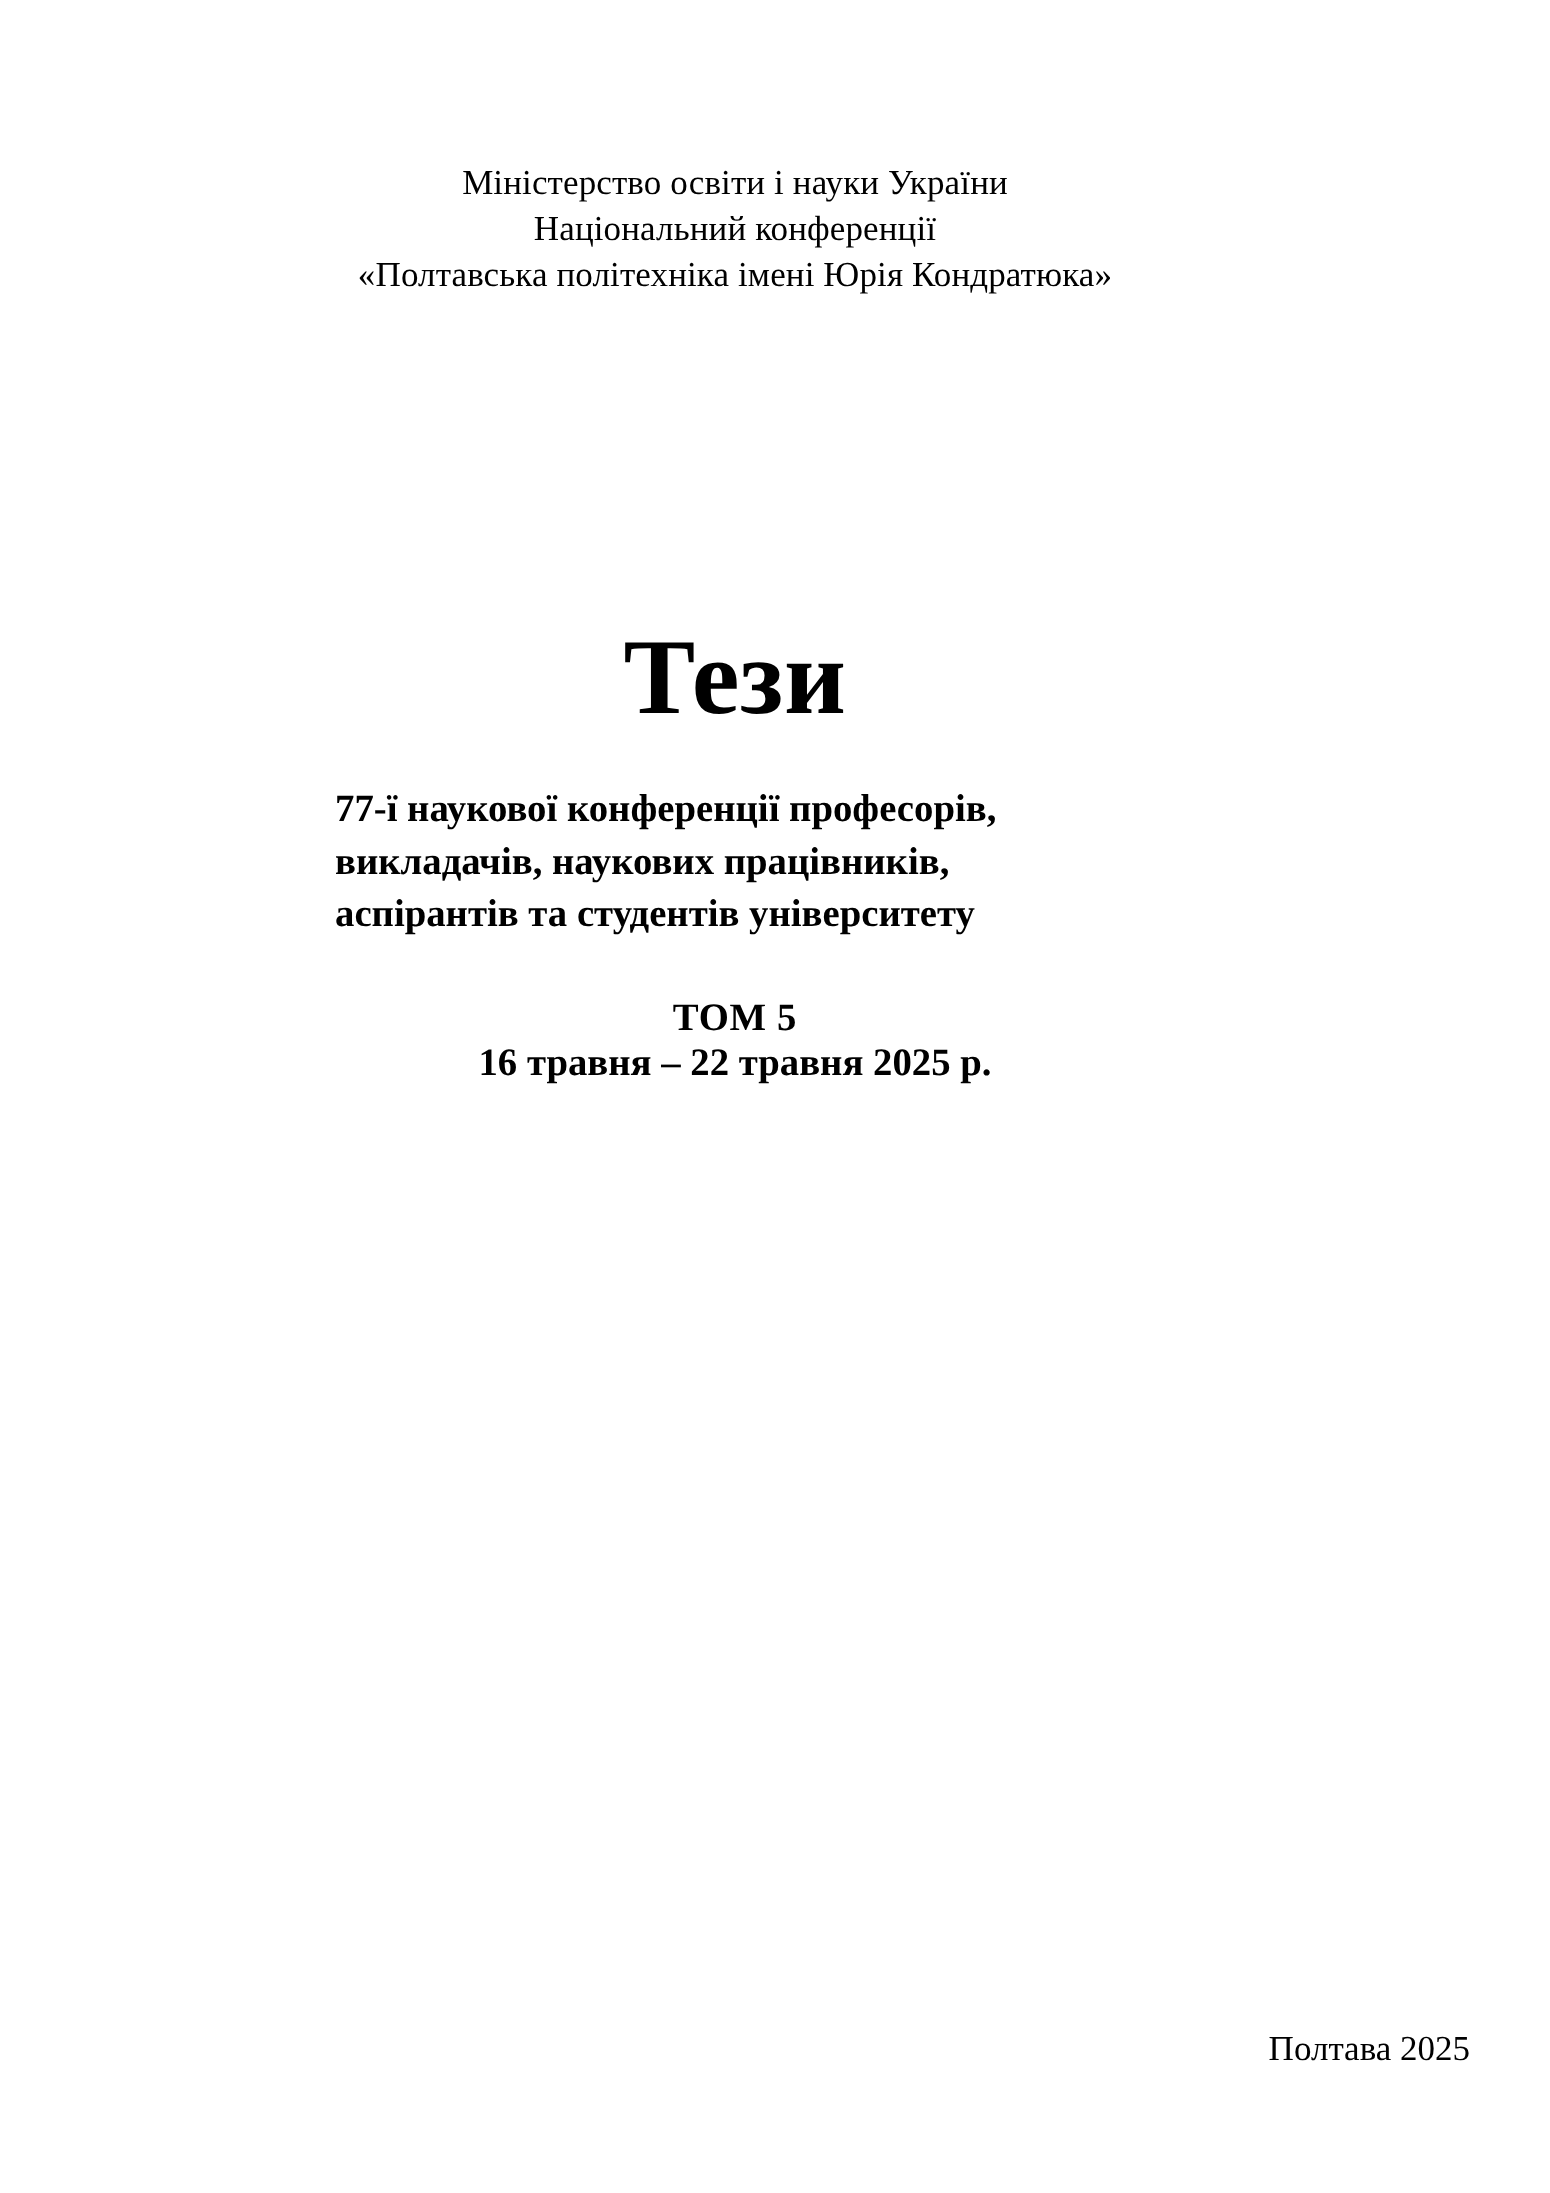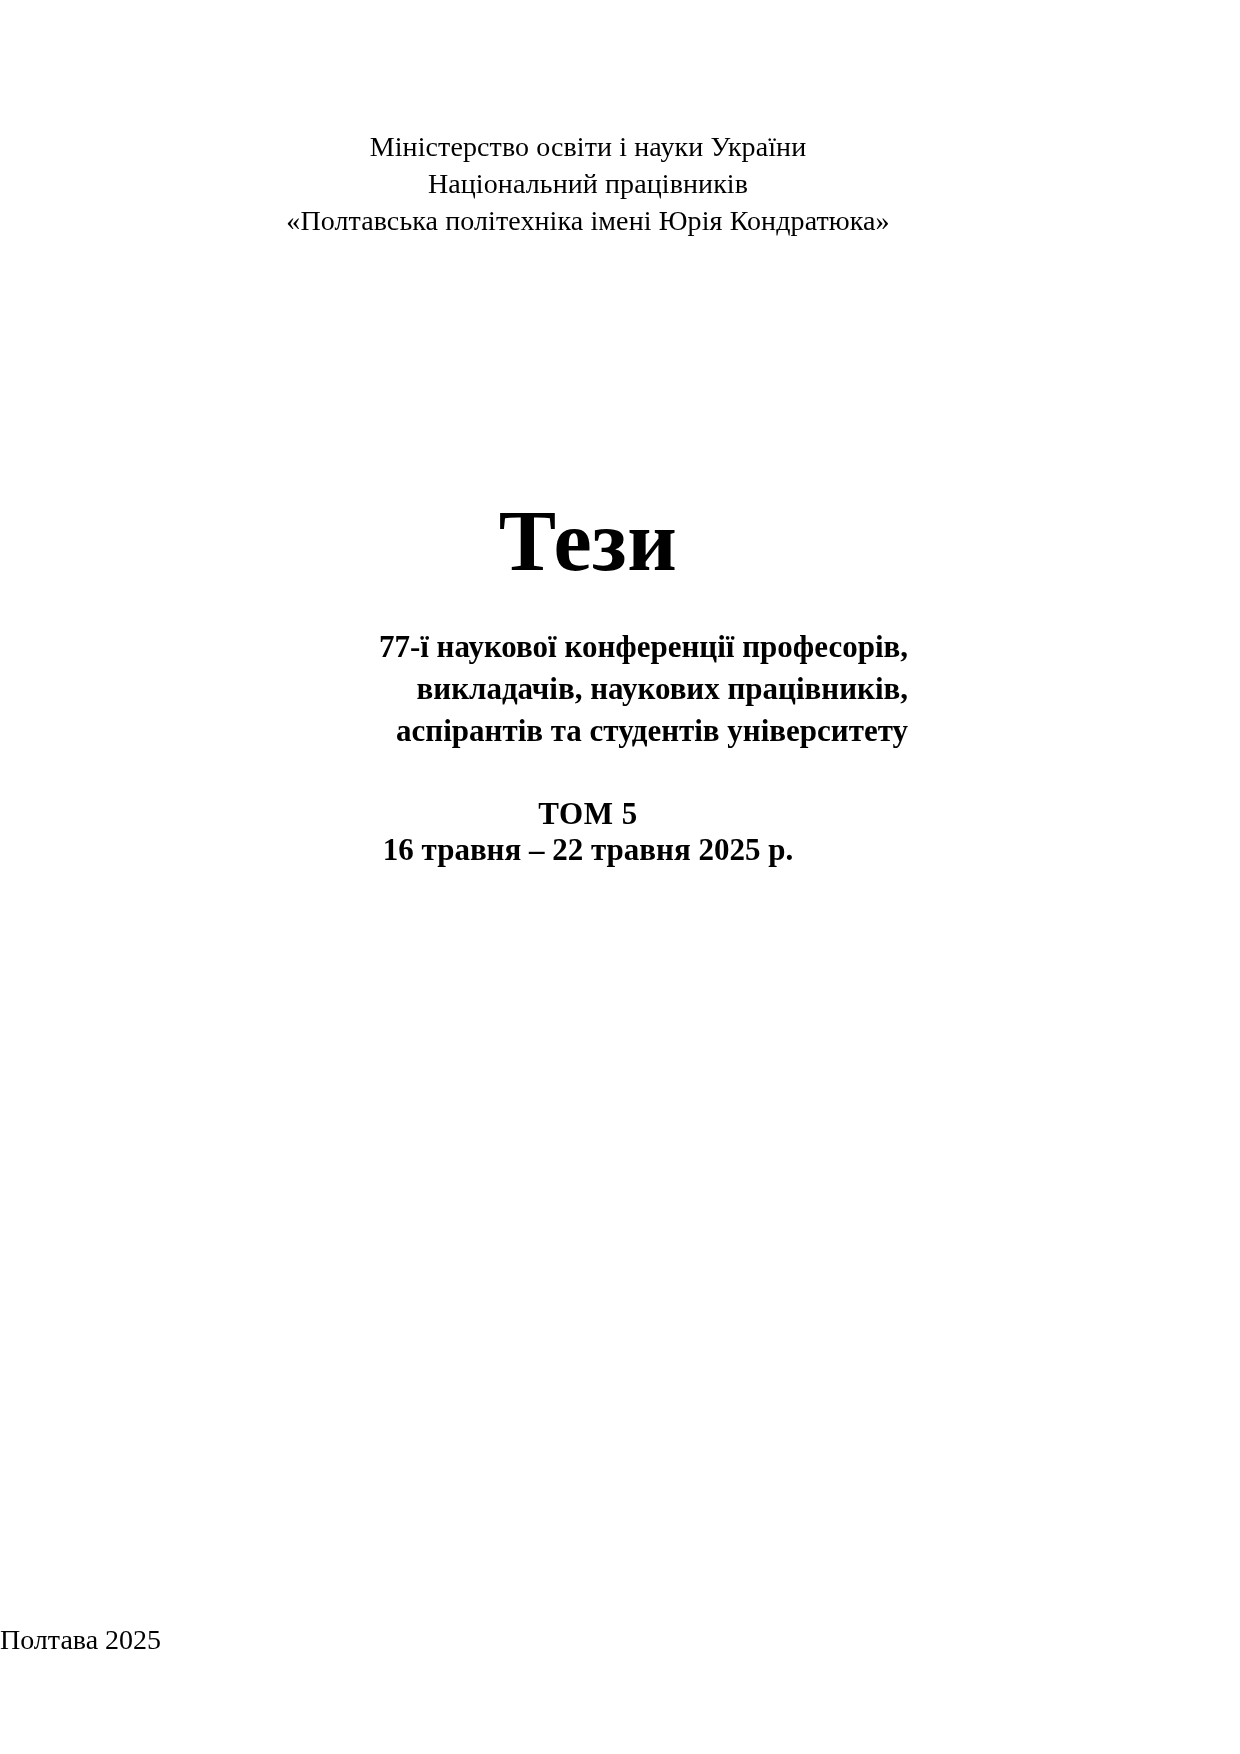--- a/index.html
+++ b/index.html
@@ -47,21 +47,21 @@
   .doc-title {
     font-size: 86px;
     font-weight: bold;
     line-height: 1.0;
     letter-spacing: 0.5px;
   }
 
   
   .subtitle-block {
     margin-top: 42px;
-    text-align: right;
+    text-align: left;
     width: 640px;
     line-height: 1.36;
   }
   .subtitle-line {
     font-size: 31px;
     font-weight: bold;
   }
 
   
   .volume-block {
@@ -82,35 +82,35 @@
     font-size: 31px;
     font-weight: bold;
   }
 
   
   .footer-block {
     position: absolute;
     bottom: 98px;
     left: 0;
     right: 0;
-    text-align: left;
+    text-align: right;
   }
   .footer-text {
     font-size: 28px;
     font-weight: normal;
   }
 </style>
 </head>
 <body>
 
 <div class="page">
 
   <div class="header-block">
     <div class="header-line">Міністерство освіти і науки України</div>
-    <div class="header-line">Національний працівників</div>
+    <div class="header-line">Національний конференції</div>
     <div class="header-line">«Полтавська політехніка імені Юрія Кондратюка»</div>
   </div>
 
   <div class="title-block">
     <div class="doc-title">Тези</div>
   </div>
 
   <div class="subtitle-block">
     <div class="subtitle-line">77-ї наукової конференції професорів,</div>
     <div class="subtitle-line">викладачів, наукових працівників,</div>

